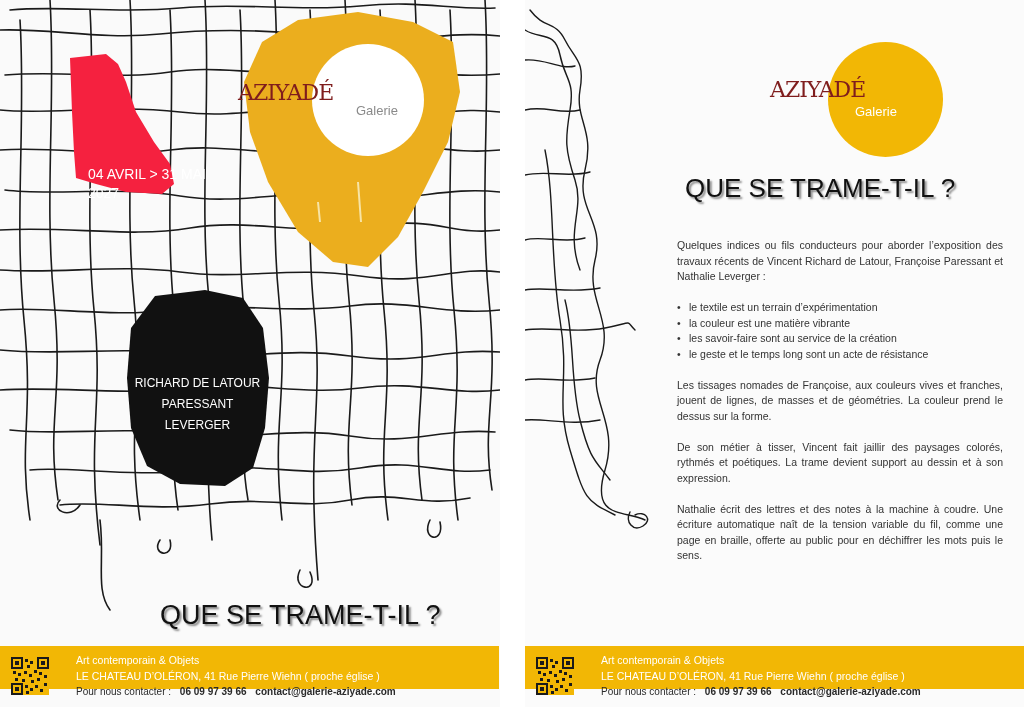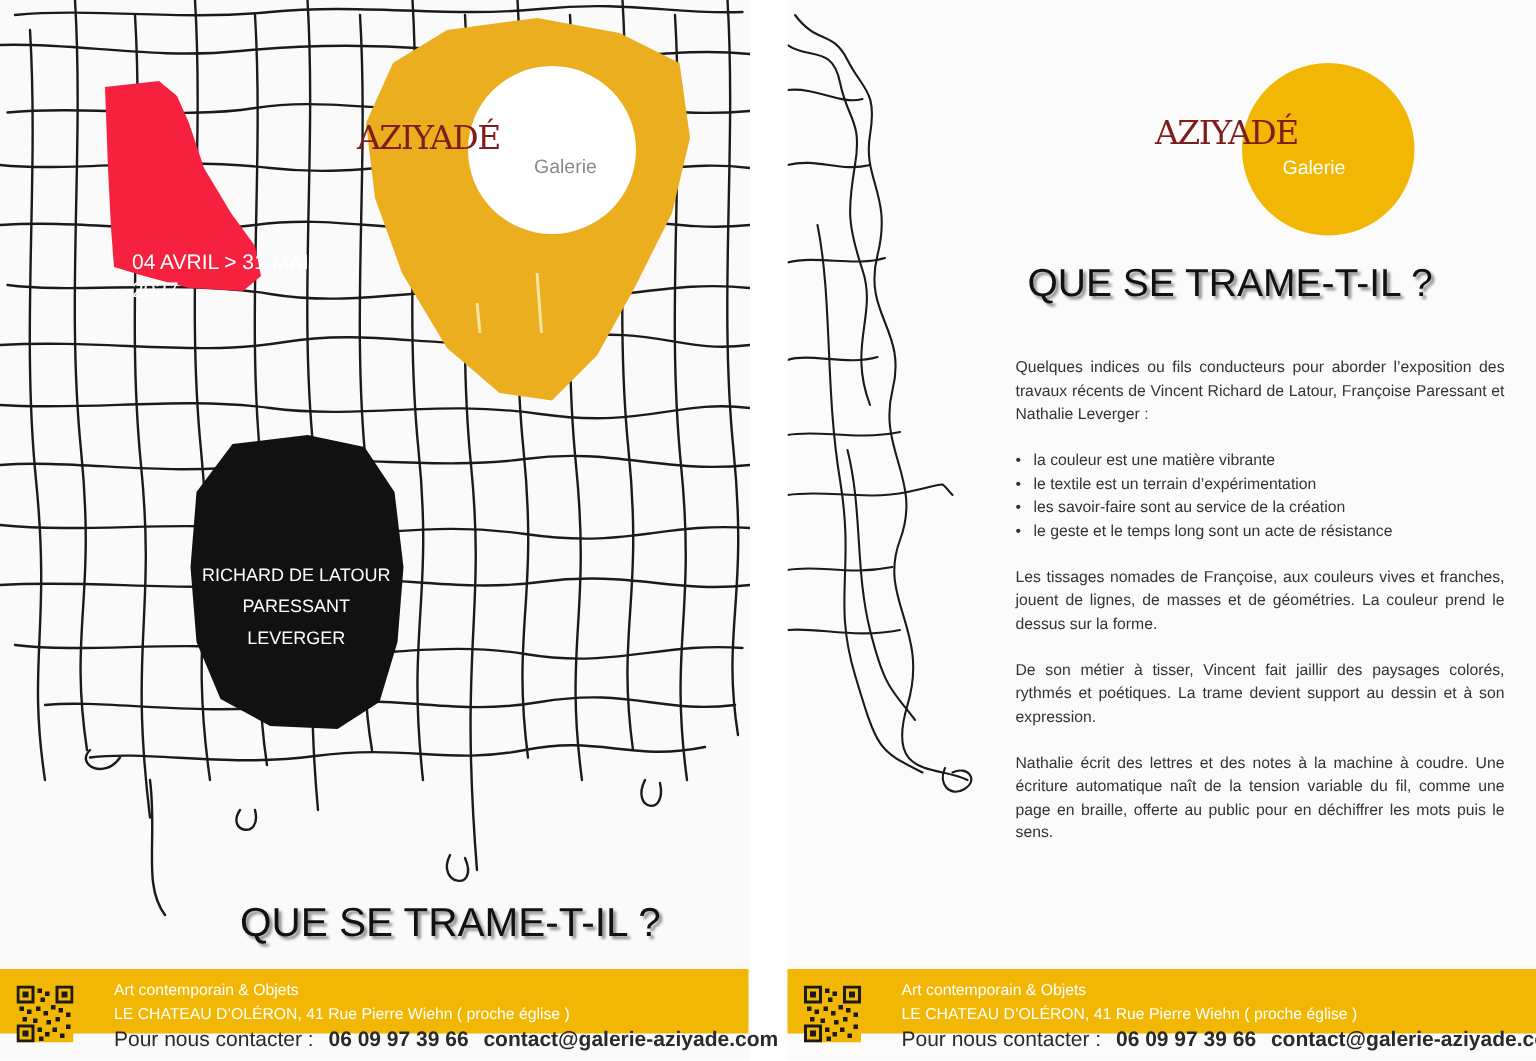--- a/index.html
+++ b/index.html
@@ -74,21 +74,21 @@
   #left-footer { left: 0; width: 499px; }
   #right-footer { left: 525px; width: 499px; }
   .qr {
     position: absolute; left: 11px; top: 11px; width: 38px; height: 38px;
   }
   .footer-text {
     position: absolute; left: 76px; top: 6px; font-family: "Liberation Sans", sans-serif;
     font-size: 10.5px; line-height: 16px; white-space: nowrap;
   }
   .footer-line1, .footer-line2 { color: #ffffff; }
-  .footer-line3 { color: #2a2a2a; font-size: 14px; }
+  .footer-line3 { color: #2a2a2a; font-size: 10px; }
   .footer-line3 .gap { display: inline-block; width: 6px; }
   .footer-line3 .phone, .footer-line3 .email { font-weight: bold; }
 </style>
 </head>
 <body>
 
 <div class="panel" id="left-panel">
 
   <svg class="mesh" width="500" height="640" viewBox="0 0 500 640">
     <g fill="none" stroke="#1a1a1a" stroke-width="1.6" stroke-linejoin="round" stroke-linecap="round">
@@ -178,22 +178,22 @@
 
   <div class="logo-circle-yellow"></div>
   <div class="logo-name" id="right-logo-name">AZIYADÉ</div>
   <div class="logo-sub" id="right-logo-sub">Galerie</div>
 
   <div class="title" id="right-title">QUE SE TRAME-T-IL ?</div>
 
   <div class="body-text">
     <p>Quelques indices ou fils conducteurs pour aborder l’exposition des travaux récents de Vincent Richard de Latour, Françoise Paressant et Nathalie Leverger :</p>
     <ul>
+      <li>le textile est un terrain d’expérimentation</li>
       <li>la couleur est une matière vibrante</li>
-      <li>le textile est un terrain d’expérimentation</li>
       <li>les savoir-faire sont au service de la création</li>
       <li>le geste et le temps long sont un acte de résistance</li>
     </ul>
     <p>Les tissages nomades de Françoise, aux couleurs vives et franches, jouent de lignes, de masses et de géométries. La couleur prend le dessus sur la forme.</p>
     <p>De son métier à tisser, Vincent fait jaillir des paysages colorés, rythmés et poétiques. La trame devient support au dessin et à son expression.</p>
     <p>Nathalie écrit des lettres et des notes à la machine à coudre. Une écriture automatique naît de la tension variable du fil, comme une page en braille, offerte au public pour en déchiffrer les mots puis le sens.</p>
   </div>
 </div>
 
 <div class="footer" id="left-footer">

